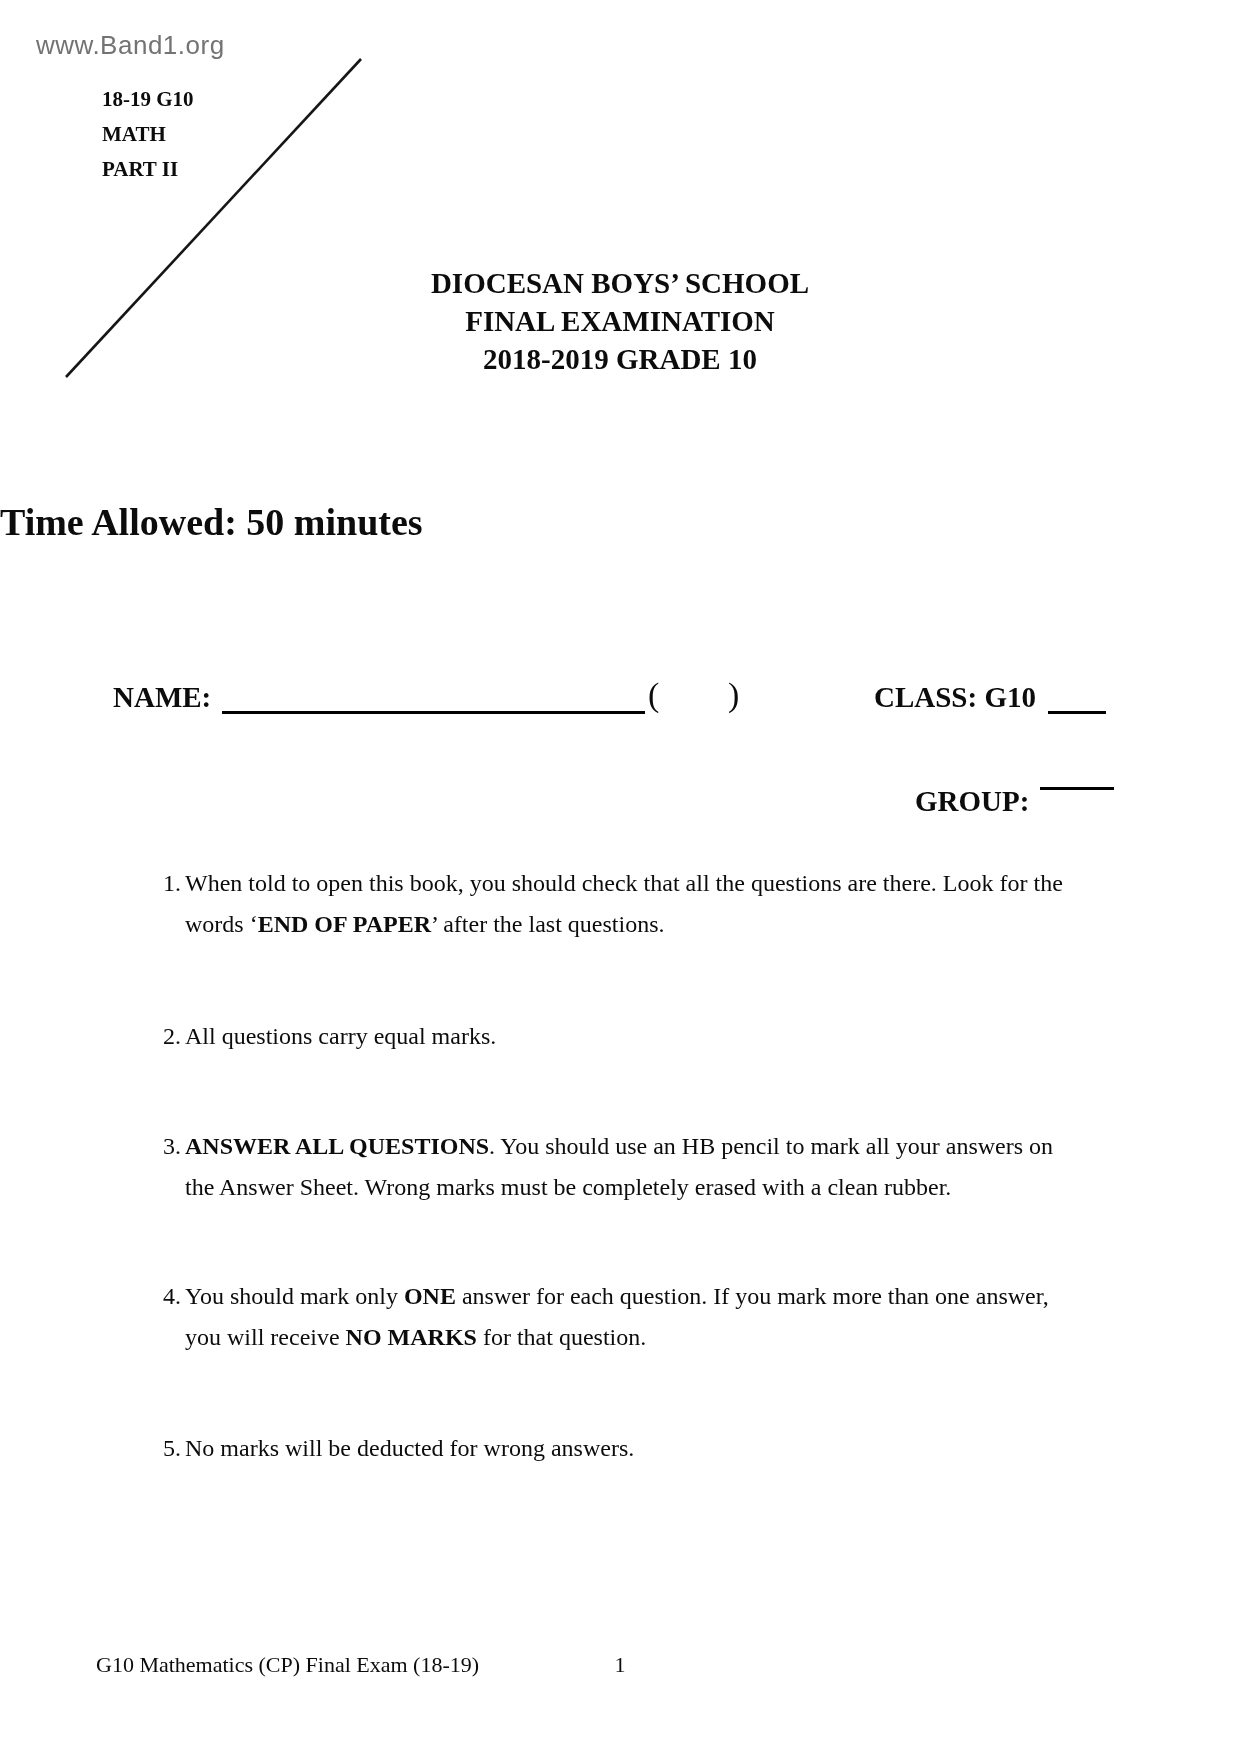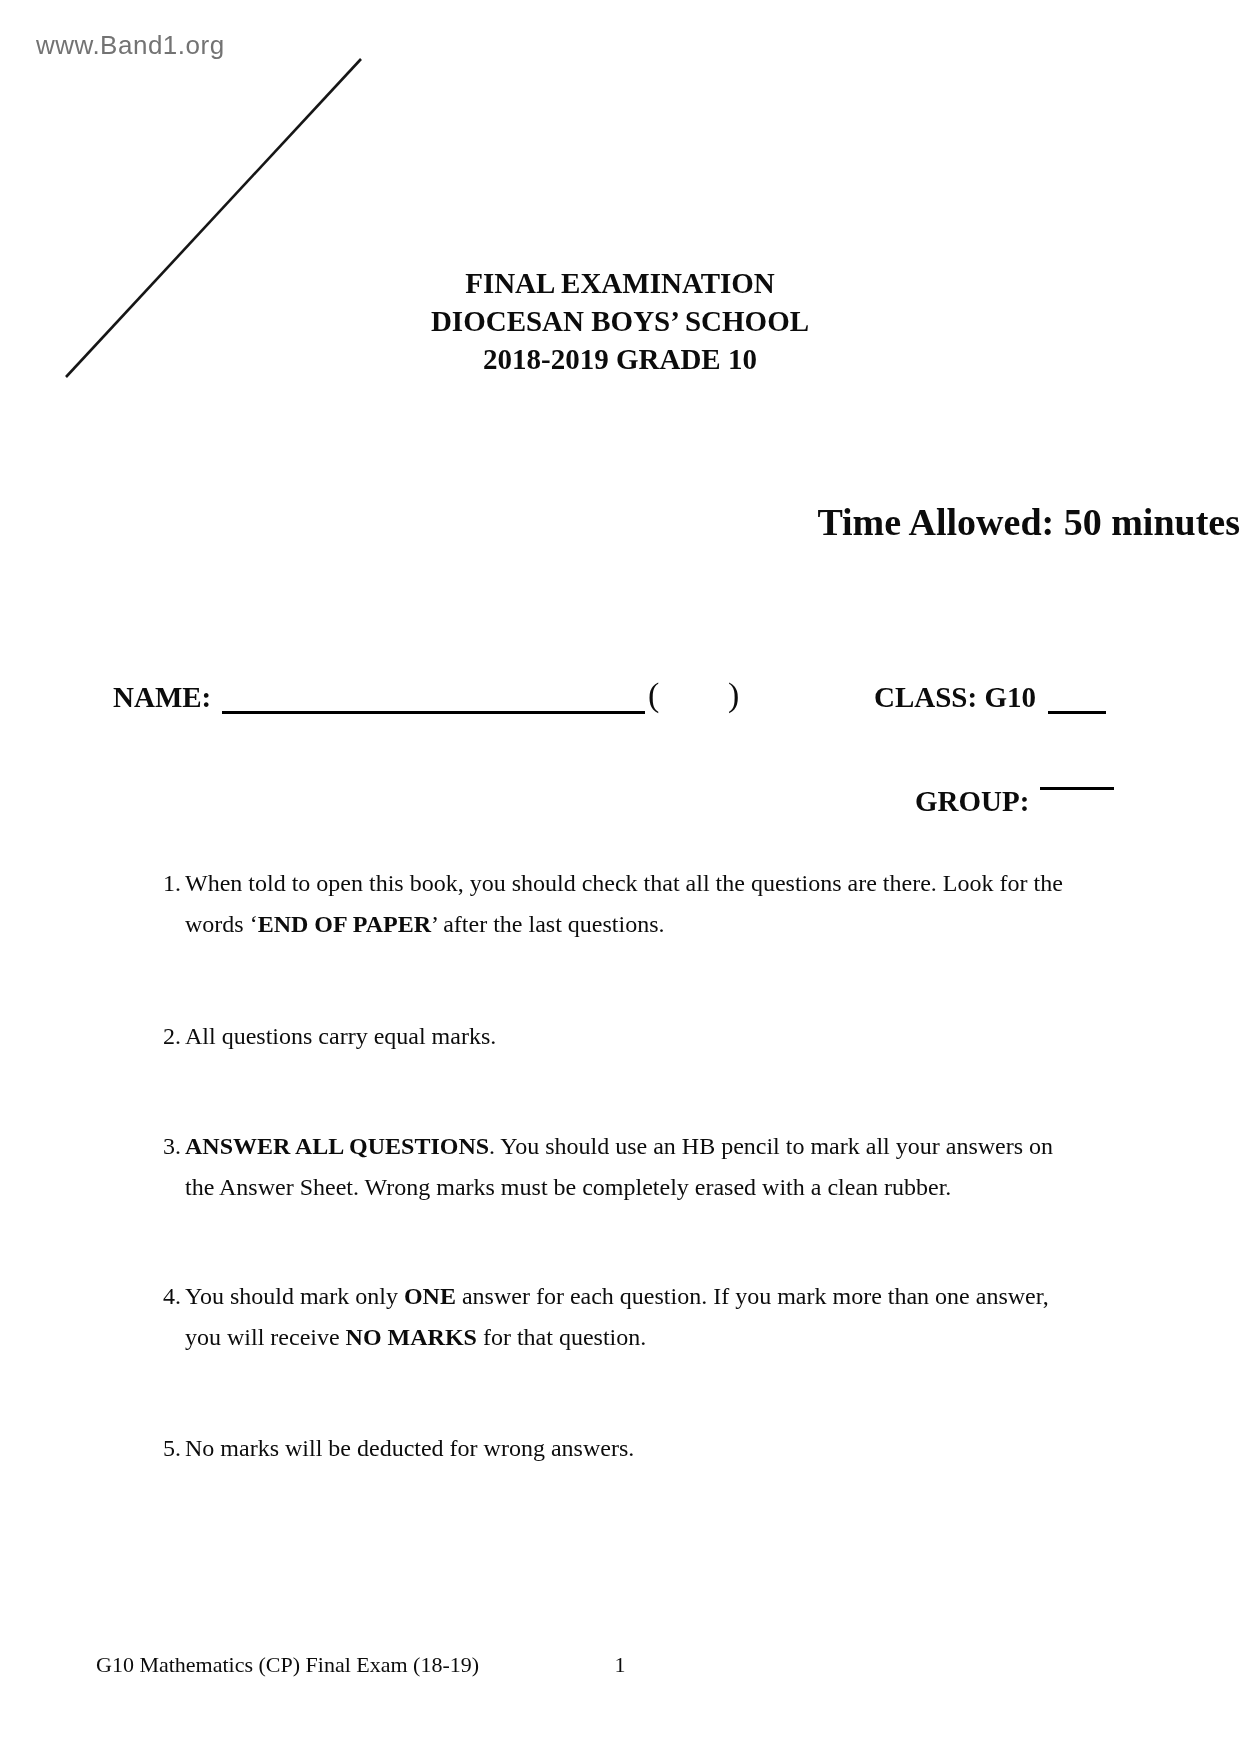--- a/index.html
+++ b/index.html
@@ -31,49 +31,54 @@
     font-size:29px; line-height:38px;
   }
   .subject-block {
     left:0; top:422px; width:100%;
     text-align:center; font-weight:bold;
     font-size:28px; line-height:38px;
   }
   .pre { white-space:pre; }
   .time-allowed {
     left:0; top:500px; width:100%;
-    text-align:right; font-weight:bold; font-size:38px;
+    text-align:left; font-weight:bold; font-size:38px;
   }
 
   .field-label { font-weight:bold; font-size:29px; line-height:33px; }
   .blank-line { border-top:3px solid #000; height:0; }
   .paren { font-size:34px; line-height:38px; }
 
   .inst { left:0; width:100%; font-size:24px; line-height:41px; }
   .inst .num { position:absolute; left:163px; top:0; }
   .inst .txt { position:absolute; left:185px; top:0; white-space:pre; }
 
   .footer-left { left:96px; top:1652px; font-size:22px; }
   .footer-page { left:0; top:1652px; width:1240px; text-align:center; font-size:22px; }
 </style>
 </head>
 <body>
 
 <div class="page">
 
   <div class="abs watermark">www.Band1.org</div>
 
+  <div class="abs corner">
+    <div>18-19 G10</div>
+    <div>MATH</div>
+    <div>PART II</div>
+  </div>
 
   <svg class="abs diag" width="420" height="420" viewBox="0 0 420 420">
     <line x1="66" y1="377" x2="361" y2="59" stroke="#161616" stroke-width="2.6"></line>
   </svg>
 
   <div class="abs title-block">
+    <div>DIOCESAN BOYS’ SCHOOL</div>
     <div>FINAL EXAMINATION</div>
-    <div>DIOCESAN BOYS’ SCHOOL</div>
     <div>2018-2019 GRADE 10</div>
   </div>
 
 
   <div class="abs time-allowed">Time Allowed: 50 minutes</div>
 
   <div class="abs field-label" style="left:113px; top:681px;">NAME:</div>
   <div class="abs blank-line" style="left:222px; top:711px; width:423px;"></div>
   <div class="abs paren" style="left:648px; top:676px;">(</div>
   <div class="abs paren" style="left:728px; top:676px;">)</div>

